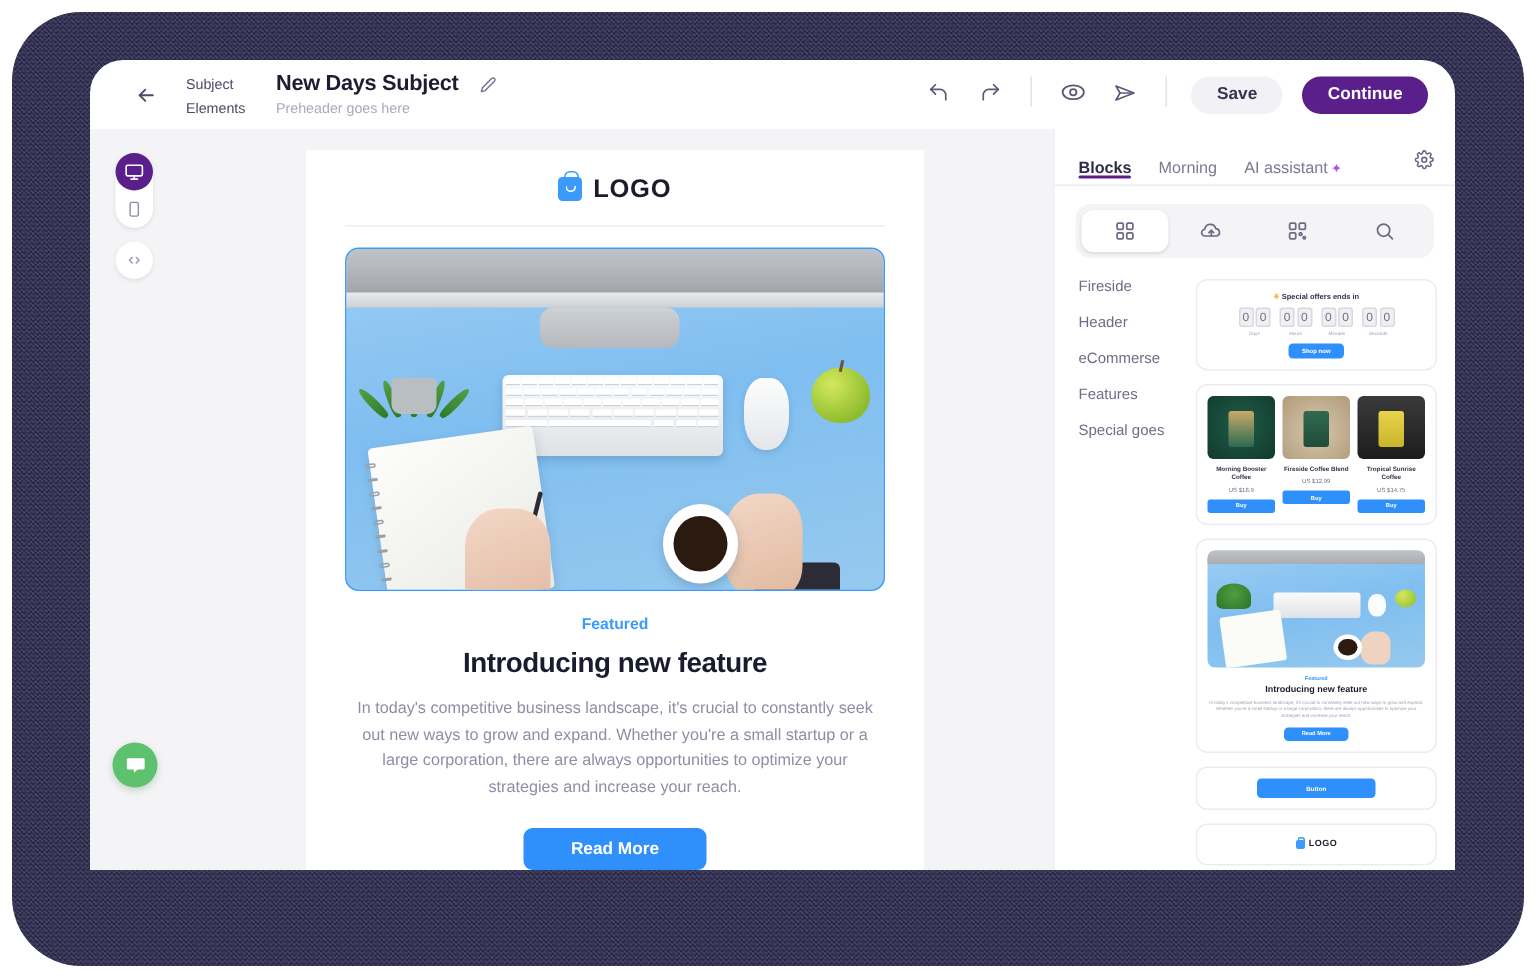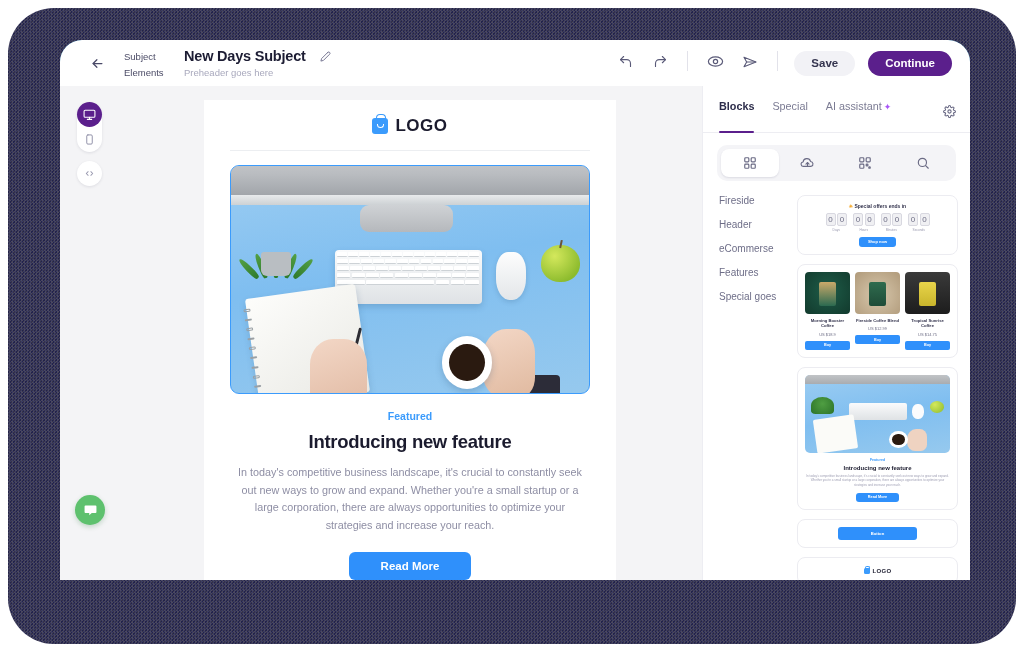--- a/index.html
+++ b/index.html
@@ -317,21 +317,21 @@
     display: flex; flex-direction: column;
   }
   #panel-tabs {
     display: flex; align-items: center;
     padding: 14px 14px 0 16px;
     gap: 18px;
     border-bottom: 1px solid #ededf2;
   }
   .ptab {
     font-size: 10.8px; color: #7b7b93;
-    padding-bottom: 20px; cursor: pointer;
+    padding-bottom: 0; cursor: pointer;
     position: relative; white-space: nowrap;
   }
   .ptab.active { color: #2c2c4a; font-weight: 600; }
   .ptab.active::after {
     content:''; position:absolute; left:0; right:0; bottom:-1px;
     height: 2px; background: #5b1f8c; border-radius: 2px;
   }
   .sparkle { color: #a855f7; margin-left: 2px; font-size: 9px; }
   #gear-btn {
     margin-left: auto; margin-bottom: 10px;
@@ -673,21 +673,21 @@
         <div id="email-heading">Introducing new feature</div>
         <div id="email-paragraph">In today's competitive business landscape, it's crucial to constantly seek out new ways to grow and expand. Whether you're a small startup or a large corporation, there are always opportunities to optimize your strategies and increase your reach.</div>
         <button id="read-more-btn">Read More</button>
       </div>
     </div>
 
     <div id="right-panel">
 
       <div id="panel-tabs">
         <div class="ptab active">Blocks</div>
-        <div class="ptab">Special</div>
+        <div class="ptab">Morning</div>
         <div class="ptab">
           <span>AI assistant</span><span class="sparkle">✦</span>
         </div>
         <div id="gear-btn">
           <svg width="13" height="13" viewBox="0 0 24 24" fill="none" stroke="currentColor" stroke-width="2">
               <circle cx="12" cy="12" r="3"></circle>
               <path d="M19.4 15a1.65 1.65 0 0 0 .33 1.82l.06.06a2 2 0 1 1-2.83 2.83l-.06-.06a1.65 1.65 0 0 0-1.82-.33 1.65 1.65 0 0 0-1 1.51V21a2 2 0 1 1-4 0v-.09A1.65 1.65 0 0 0 9 19.4a1.65 1.65 0 0 0-1.82.33l-.06.06a2 2 0 1 1-2.83-2.83l.06-.06a1.65 1.65 0 0 0 .33-1.82 1.65 1.65 0 0 0-1.51-1H3a2 2 0 1 1 0-4h.09A1.65 1.65 0 0 0 4.6 9a1.65 1.65 0 0 0-.33-1.82l-.06-.06a2 2 0 1 1 2.83-2.83l.06.06A1.65 1.65 0 0 0 9 4.6a1.65 1.65 0 0 0 1-1.51V3a2 2 0 1 1 4 0v.09a1.65 1.65 0 0 0 1 1.51 1.65 1.65 0 0 0 1.82-.33l.06-.06a2 2 0 1 1 2.83 2.83l-.06.06A1.65 1.65 0 0 0 19.4 9V9a1.65 1.65 0 0 0 1.51 1H21a2 2 0 1 1 0 4h-.09a1.65 1.65 0 0 0-1.51 1z"></path>
             </svg>
         </div>
       </div>

